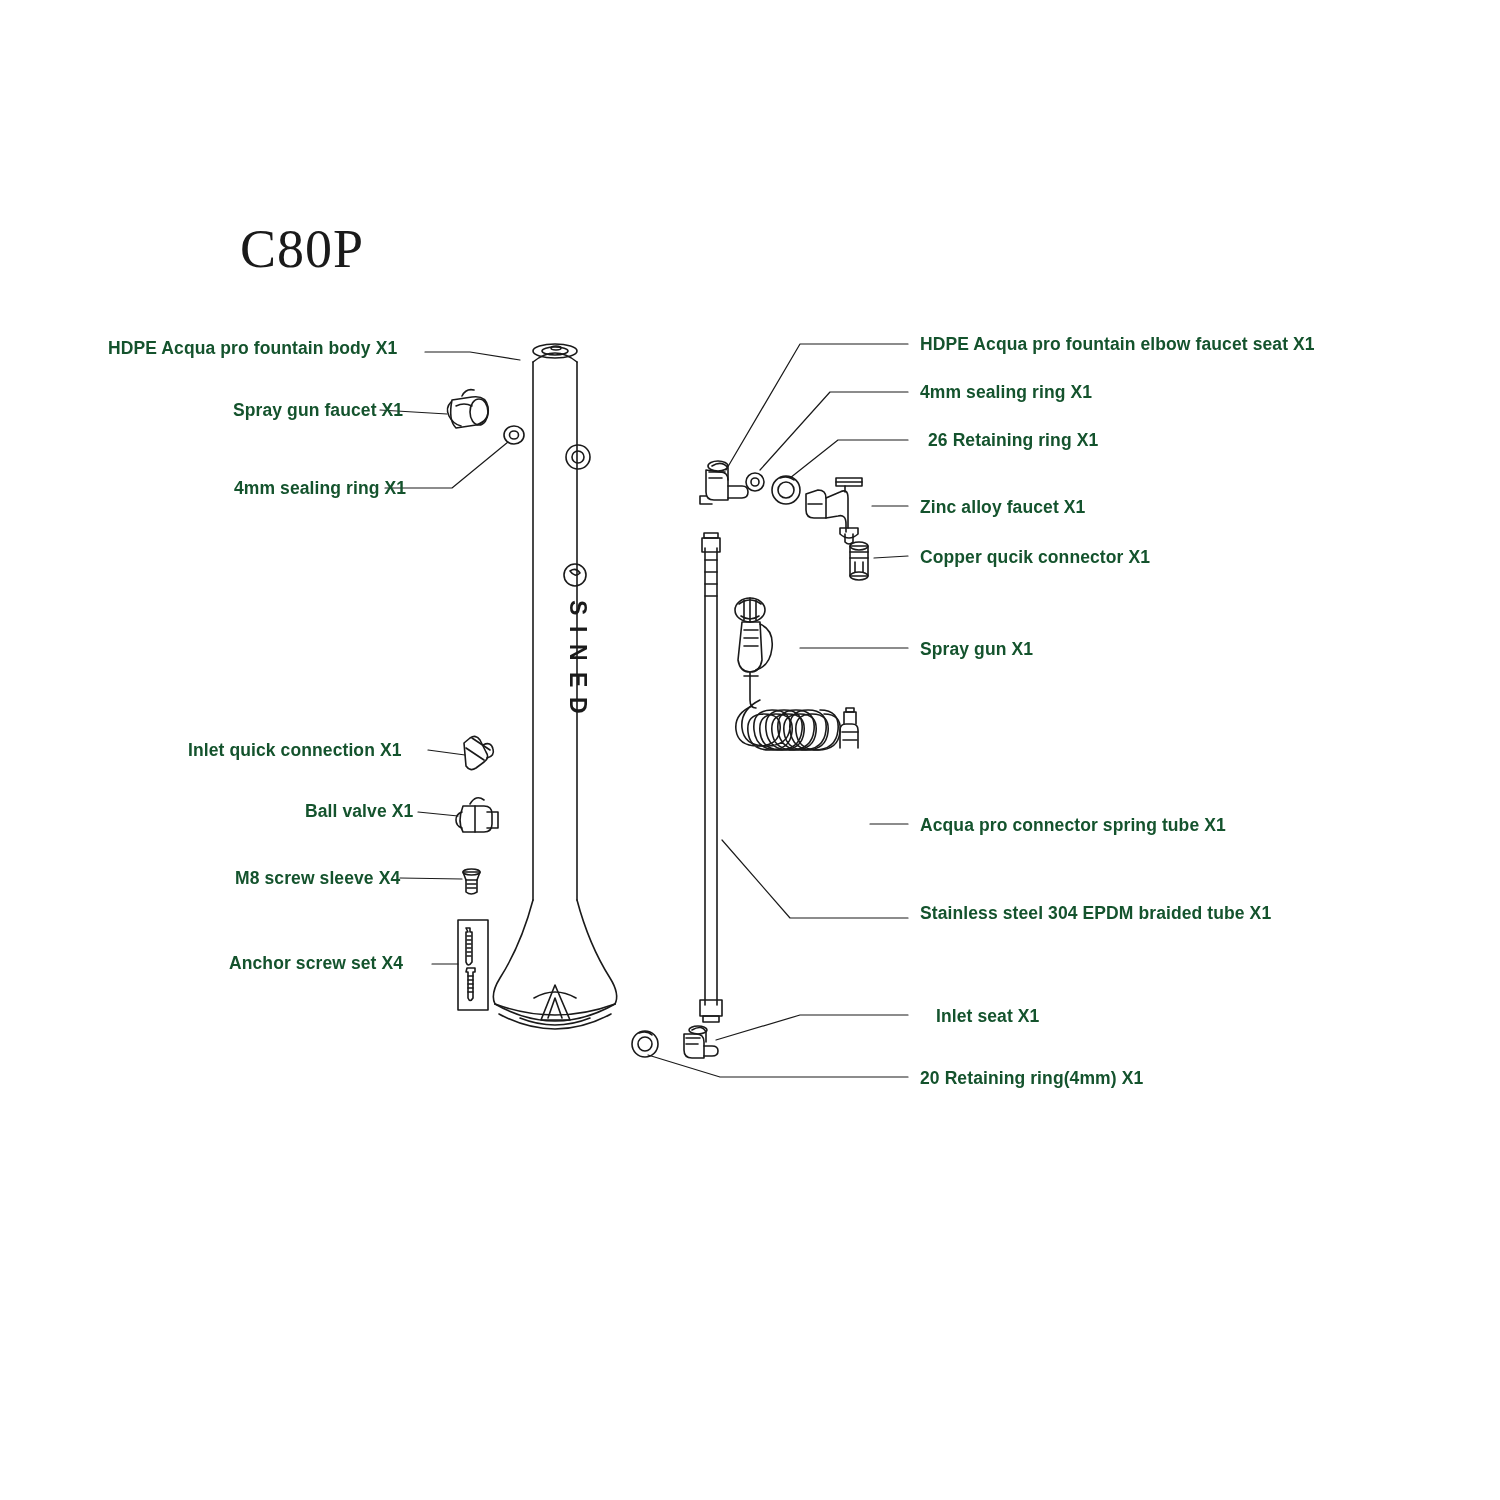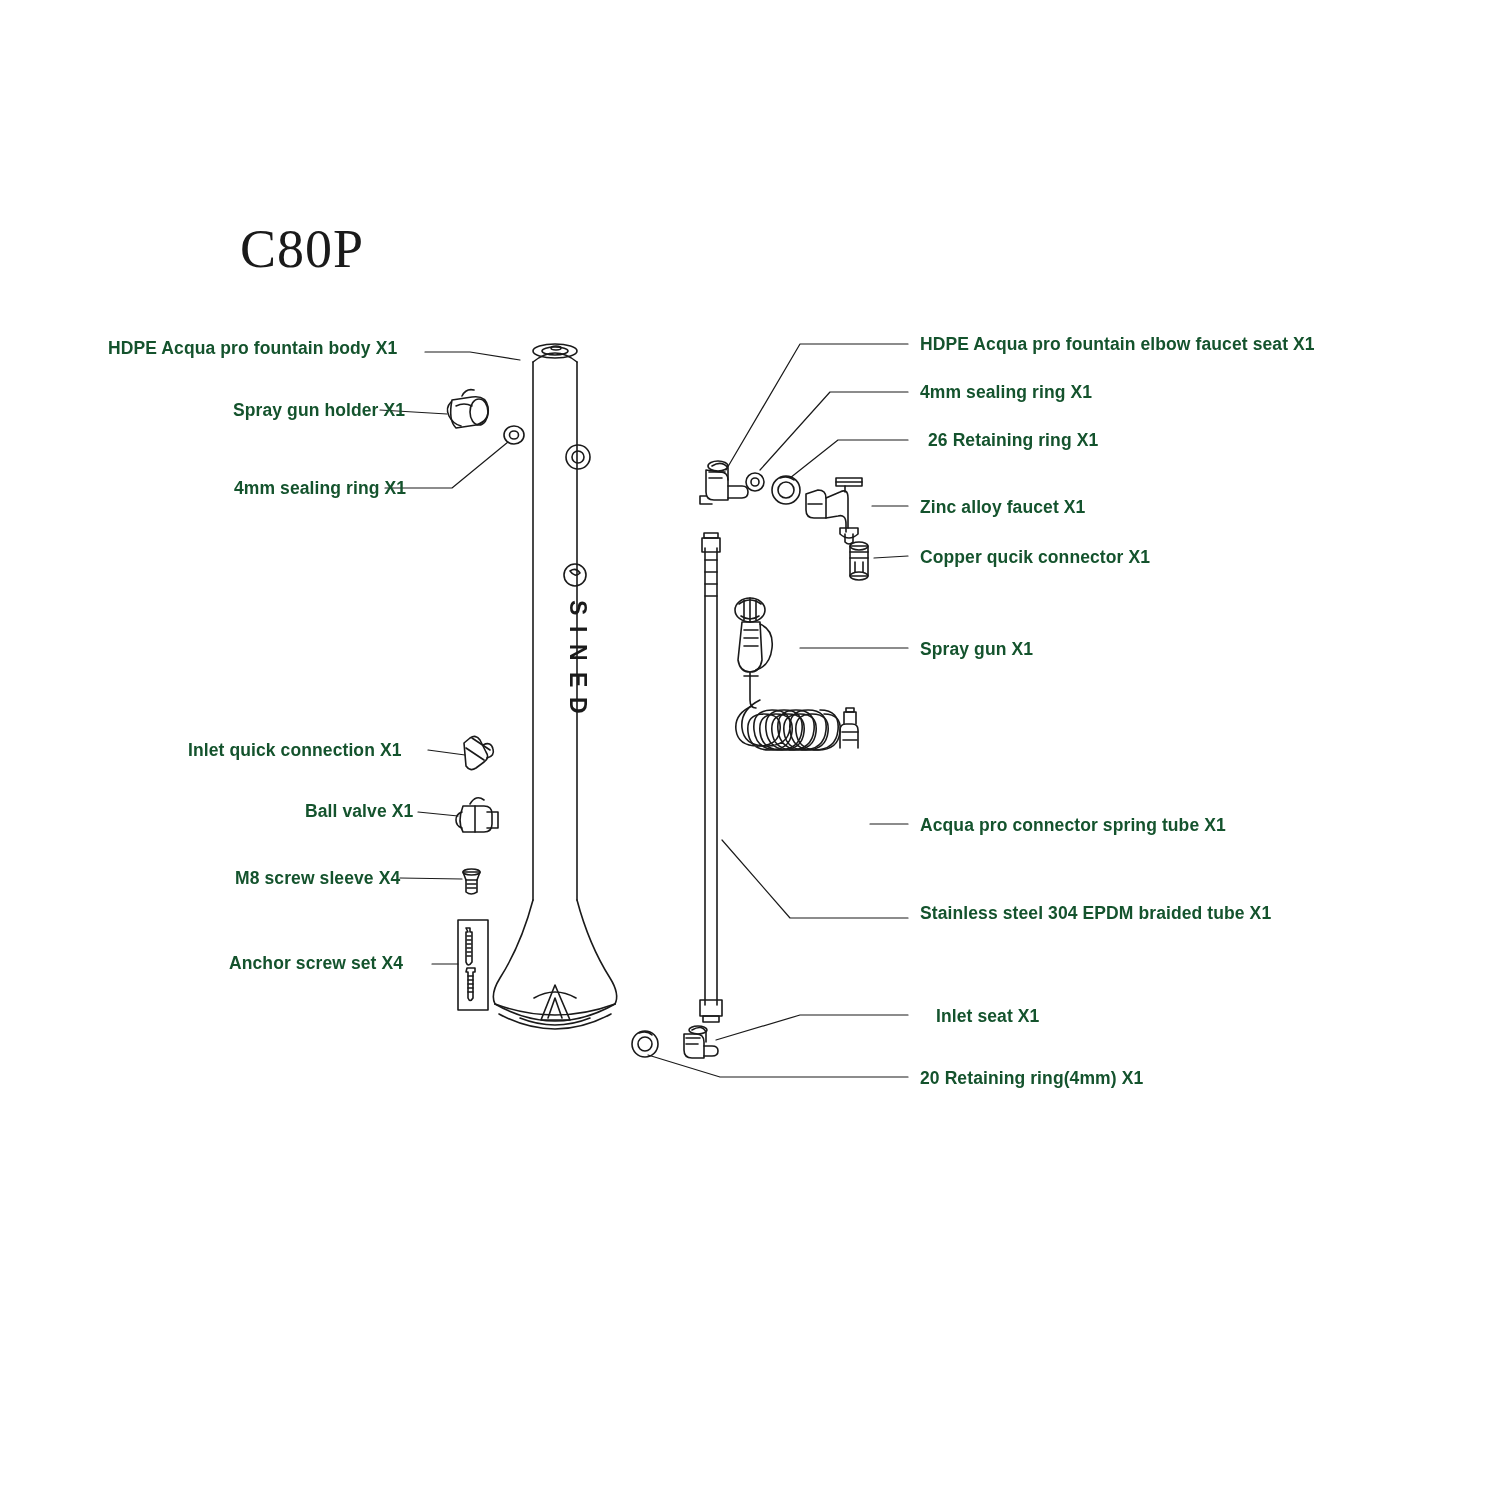--- a/index.html
+++ b/index.html
@@ -252,21 +252,21 @@
       <g>
         <ellipse cx="645" cy="1044" rx="13" ry="13"></ellipse>
         <ellipse cx="645" cy="1044" rx="7" ry="7"></ellipse>
         <path d="M639 1033 q8 -3 13 2"></path>
       </g>
 
     </g>
   </svg>
 
   <div class="callout" style="left:108px; top:338px;">HDPE Acqua pro fountain body X1</div>
-  <div class="callout" style="left:233px; top:400px;">Spray gun holder X1</div>
+  <div class="callout" style="left:233px; top:400px;">Spray gun faucet X1</div>
   <div class="callout" style="left:234px; top:478px;">4mm sealing ring X1</div>
   <div class="callout" style="left:188px; top:740px;">Inlet quick connection X1</div>
   <div class="callout" style="left:305px; top:801px;">Ball valve X1</div>
   <div class="callout" style="left:235px; top:868px;">M8 screw sleeve X4</div>
   <div class="callout" style="left:229px; top:953px;">Anchor screw set X4</div>
 
   <div class="callout" style="left:920px; top:334px;">HDPE Acqua pro fountain elbow faucet seat X1</div>
   <div class="callout" style="left:920px; top:382px;">4mm sealing ring X1</div>
   <div class="callout" style="left:928px; top:430px;">26 Retaining ring X1</div>
   <div class="callout" style="left:920px; top:497px;">Zinc alloy faucet X1</div>

